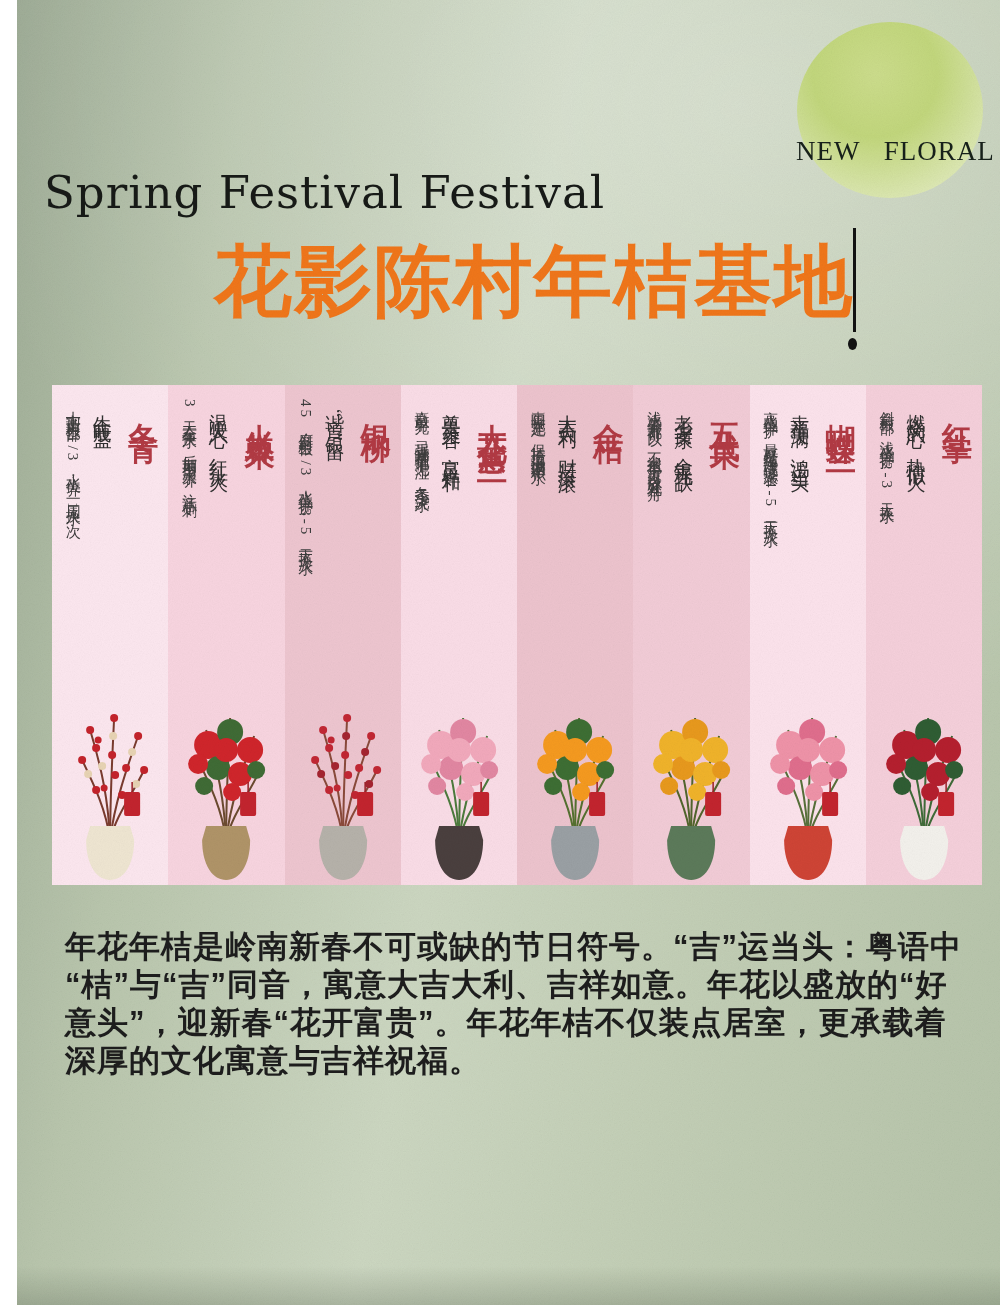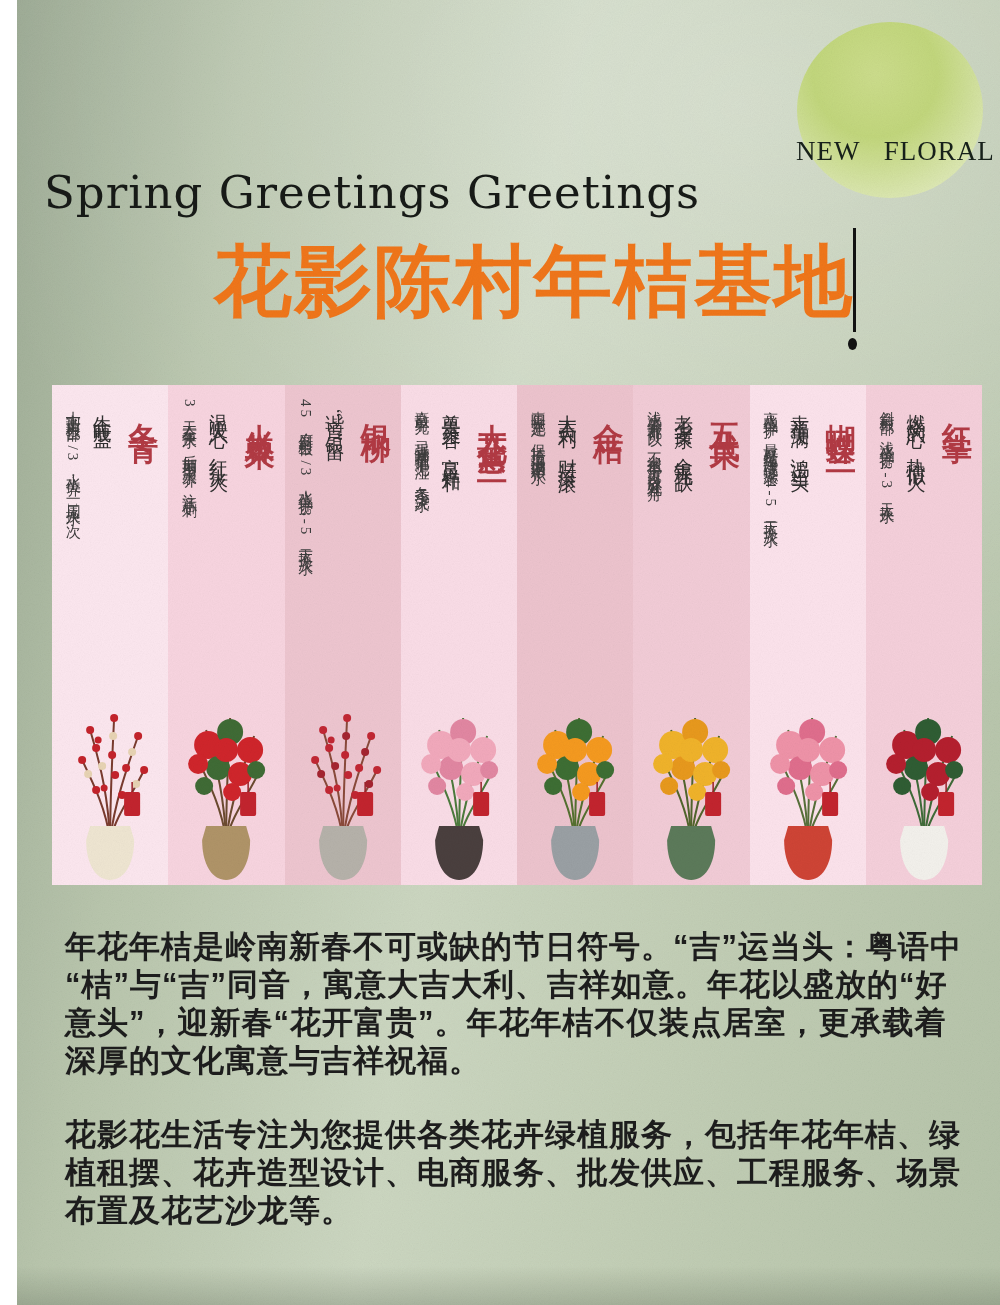--- a/index.html
+++ b/index.html
@@ -70,21 +70,21 @@
   }
   .intro p{margin:0 0 36px 0;}
 </style>
 </head>
 <body>
 
 <div class="poster">
 
   <div class="circle"></div>
   <div class="brand">NEW FLORAL</div>
-  <div class="subtitle-en">Spring Greetings Greetings</div>
+  <div class="subtitle-en">Spring Festival Festival</div>
   <div class="main-title">花影陈村年桔基地</div>
   <div class="title-bar"></div>
   <div class="title-dot"></div>
 
   <div class="columns">
   <div class="col branches" style="background: rgb(252, 231, 239); --f1: #c4232b; --f2: #e8d4b4; --stem: #7a3b2e; --vase: #efe6d2; --tag_red: #c3242e;">
     <div class="vtext">
       <div class="col-title">冬青</div>
       <div class="col-sub">生命旺盛</div>
       <div class="col-desc">十字型剪根部，1/3水位养，一周换水1次</div>
@@ -511,21 +511,20 @@
         <path d="M80 92 L80 82" stroke="#9b1f27" stroke-width="1.5" fill="none"></path>
         <rect x="72" y="92" width="16" height="24" rx="2" fill="var(--tag_red)"></rect>
       </g>
       <path class="vase" d="M38 126 h40 l4 14 c0 26 -11 40 -24 40 c-13 0 -24 -14 -24 -40 z" fill="var(--vase)"></path>
     </svg>
   </div>
 </div>
 
   <div class="intro">
     <p>年花年桔是岭南新春不可或缺的节日符号。“吉”运当头：粤语中“桔”与“吉”同音，寓意大吉大利、吉祥如意。年花以盛放的“好意头”，迎新春“花开富贵”。年花年桔不仅装点居室，更承载着深厚的文化寓意与吉祥祝福。</p>
-    <p>花影花生活专注为您提供各类花卉绿植服务，包括年花年桔、绿植租摆、花卉造型设计、电商服务、批发供应、工程服务、场景布置及花艺沙龙等。</p>
   </div>
 
   <svg class="noise" xmlns="http://www.w3.org/2000/svg">
     <filter id="grain">
         <feTurbulence type="fractalNoise" baseFrequency="0.9" numOctaves="2" stitchTiles="stitch"></feTurbulence>
         <feColorMatrix type="saturate" values="0"></feColorMatrix>
       </filter>
     <rect width="100%" height="100%" filter="url(#grain)"></rect>
   </svg>
 </div>

